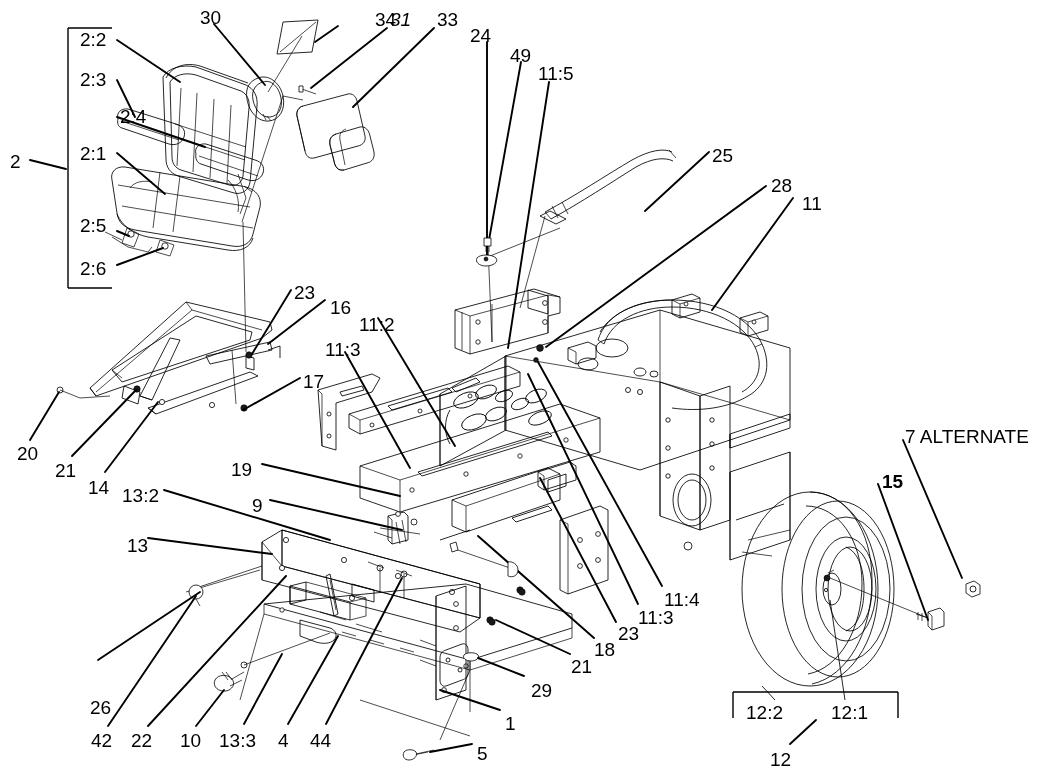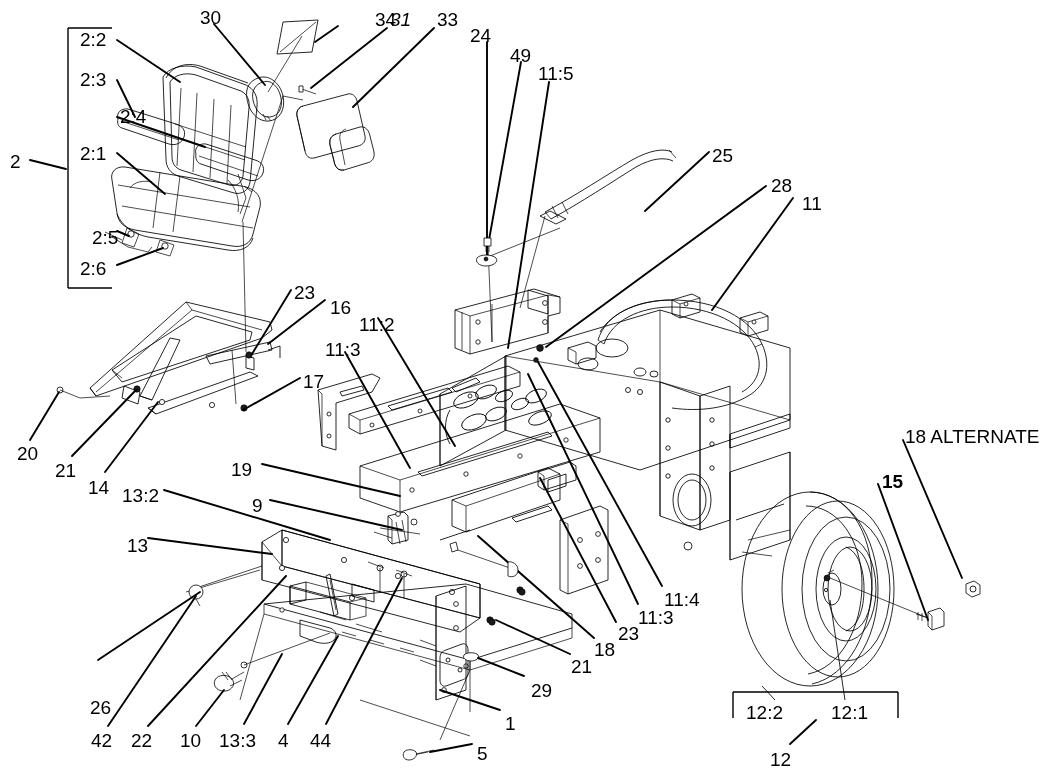--- a/index.html
+++ b/index.html
@@ -464,21 +464,21 @@
     <path class="thin2" d="M748 540 L790 530"></path>
     <path class="thin2" d="M742 552 L772 556"></path>
 
   </svg>
 
   <div class="lbl" style="left:10px;top:152px;">2</div>
   <div class="lbl" style="left:80px;top:30px;">2:2</div>
   <div class="lbl" style="left:80px;top:70px;">2:3</div>
   <div class="lbl" style="left:80px;top:107px;margin-left:40px;">2:4</div>
   <div class="lbl" style="left:80px;top:144px;">2:1</div>
-  <div class="lbl" style="left:80px;top:228px;margin-left:12px;">2:5</div>
+  <div class="lbl" style="left:80px;top:216px;">2:5</div>
   <div class="lbl" style="left:80px;top:259px;">2:6</div>
 
   <div class="lbl" style="left:200px;top:8px;">30</div>
   <div class="lbl" style="left:343px;top:10px;margin-left:32px;">34</div>
   <div class="lbl" style="left:390px;top:10px;font-style:italic;">31</div>
   <div class="lbl" style="left:437px;top:10px;">33</div>
   <div class="lbl" style="left:470px;top:26px;">24</div>
   <div class="lbl" style="left:510px;top:46px;">49</div>
   <div class="lbl" style="left:538px;top:64px;">11:5</div>
 
@@ -510,19 +510,19 @@
 
   <div class="lbl" style="left:505px;top:714px;">1</div>
   <div class="lbl" style="left:477px;top:744px;">5</div>
   <div class="lbl" style="left:531px;top:681px;">29</div>
   <div class="lbl" style="left:571px;top:657px;">21</div>
   <div class="lbl" style="left:594px;top:640px;">18</div>
   <div class="lbl" style="left:618px;top:624px;">23</div>
   <div class="lbl" style="left:638px;top:608px;">11:3</div>
   <div class="lbl" style="left:664px;top:590px;">11:4</div>
 
-  <div class="lbl" style="left:905px;top:427px;">18  ALTERNATE</div>
+  <div class="lbl" style="left:905px;top:427px;">7  ALTERNATE</div>
   <div class="lbl" style="left:882px;top:472px;font-weight:bold;">15</div>
   <div class="lbl" style="left:746px;top:703px;">12:2</div>
   <div class="lbl" style="left:831px;top:703px;">12:1</div>
   <div class="lbl" style="left:770px;top:750px;">12</div>
 
 </div>
 
 </body></html>

